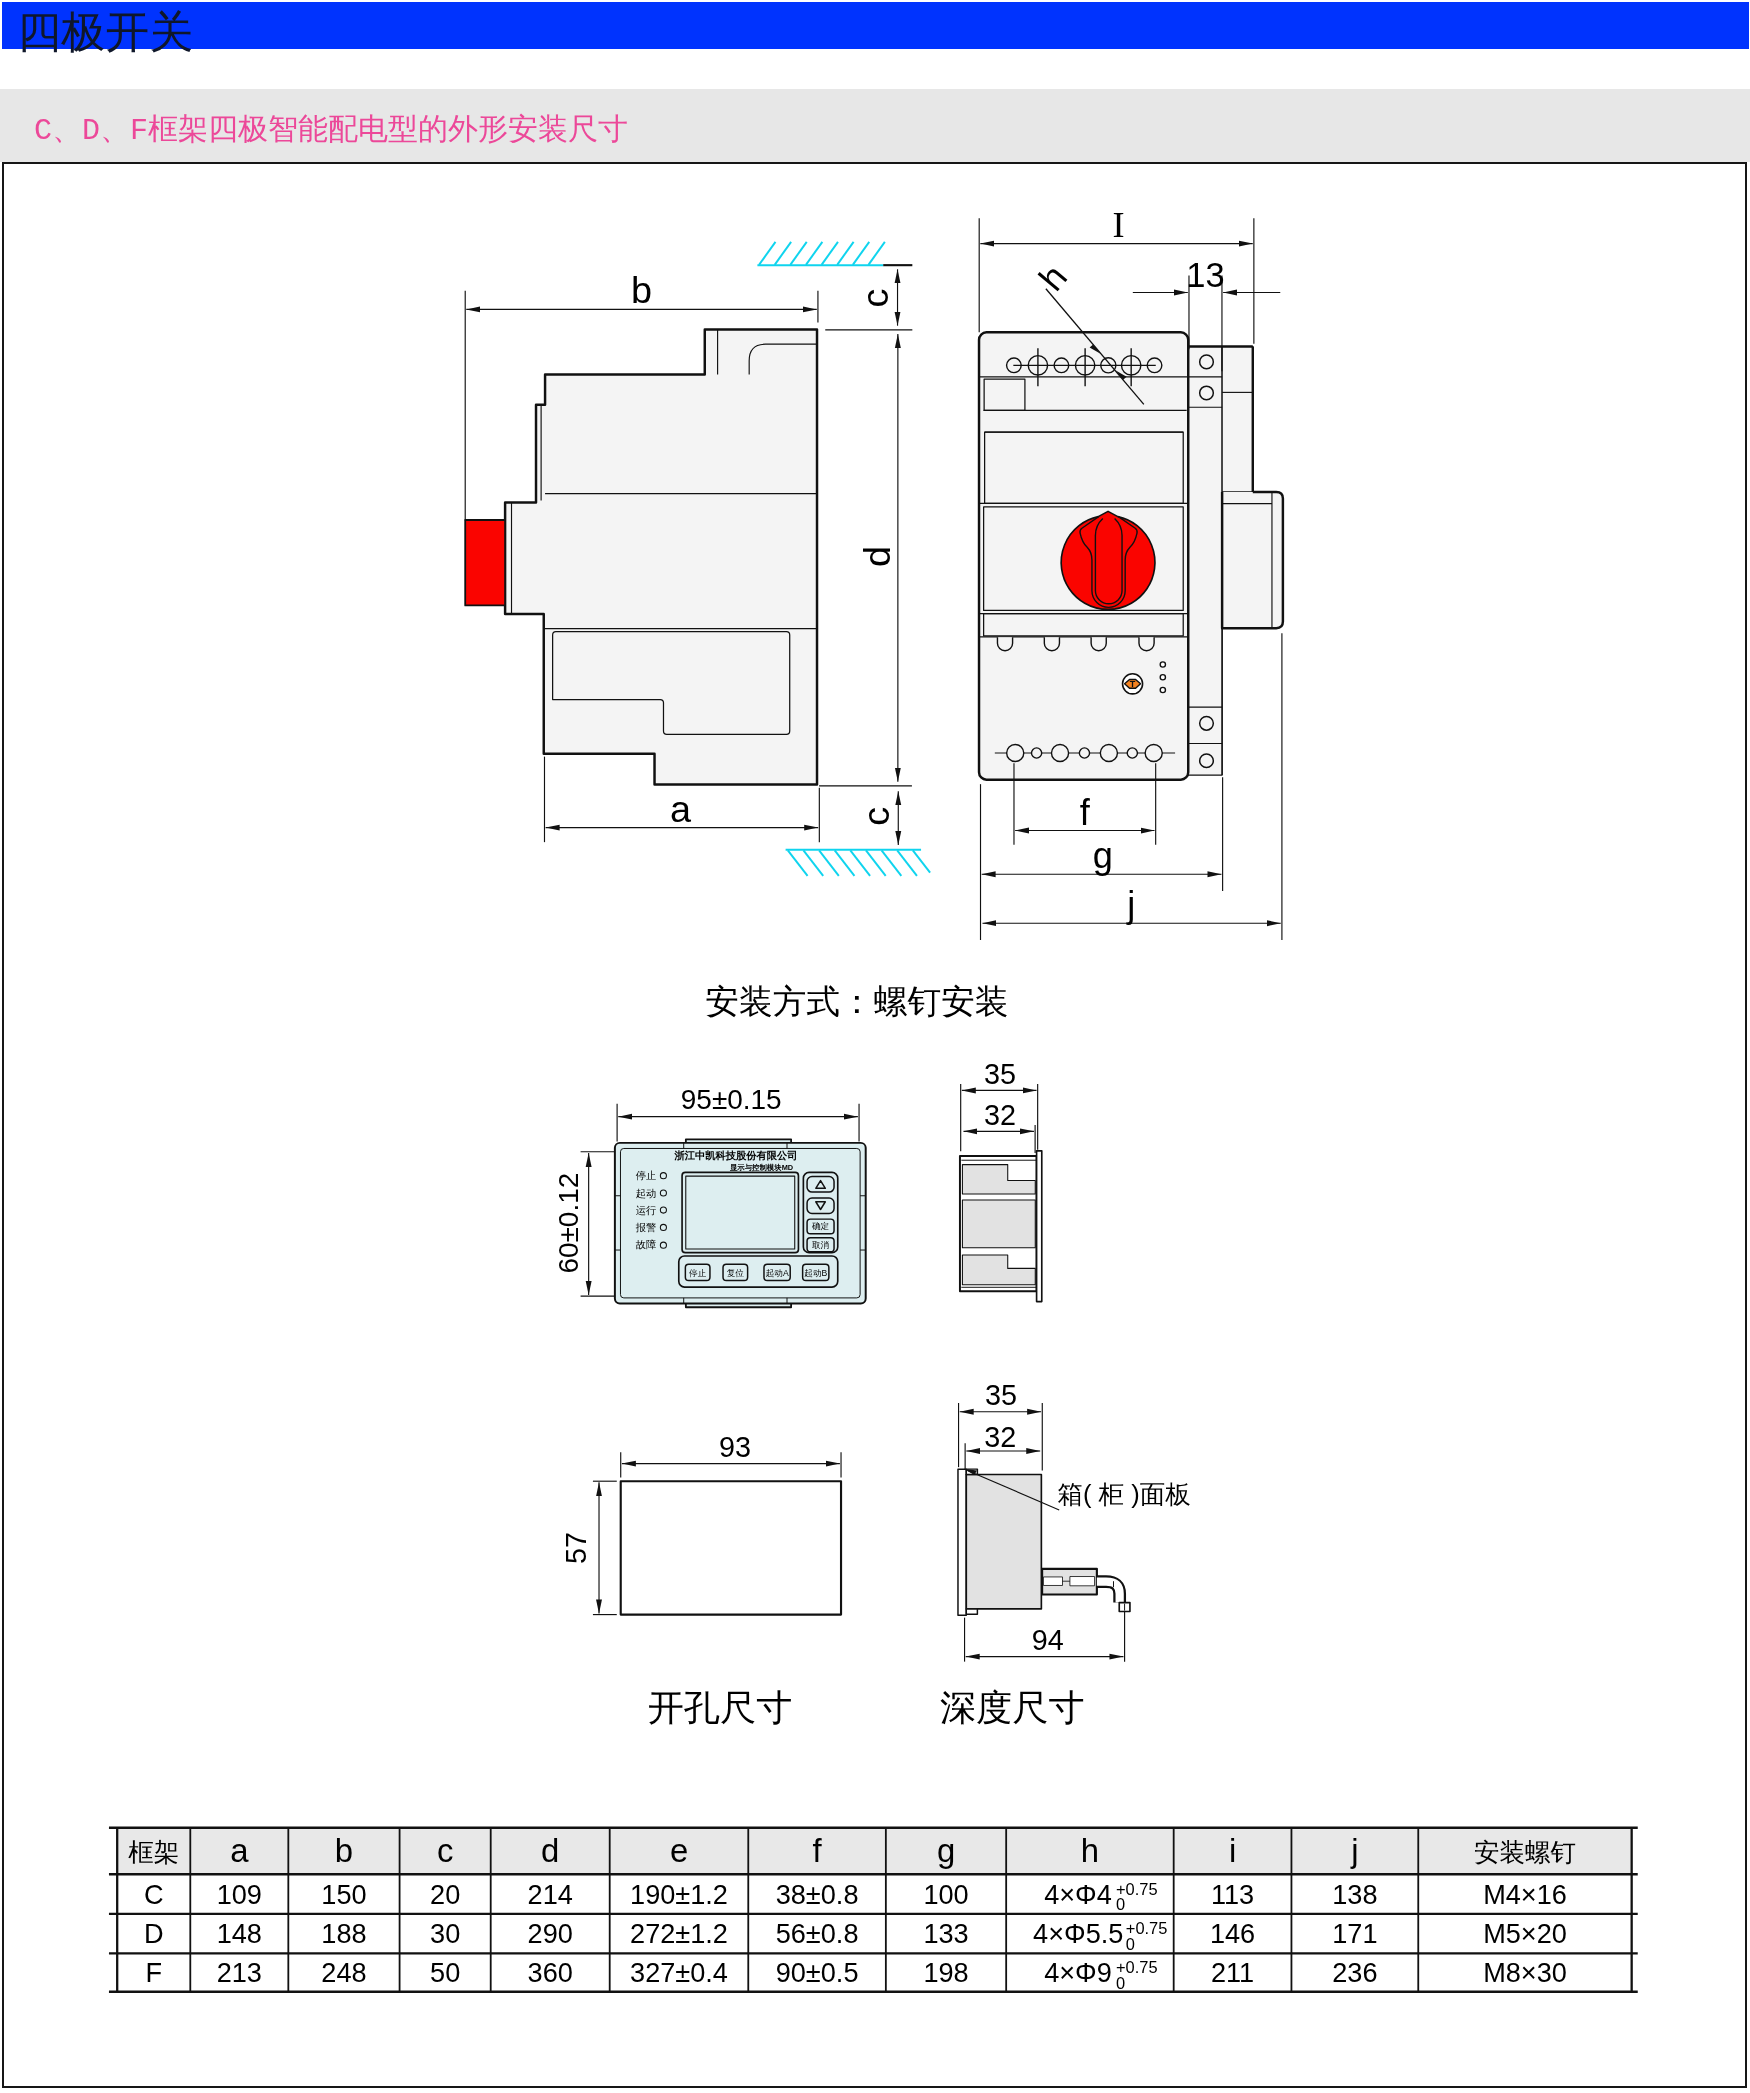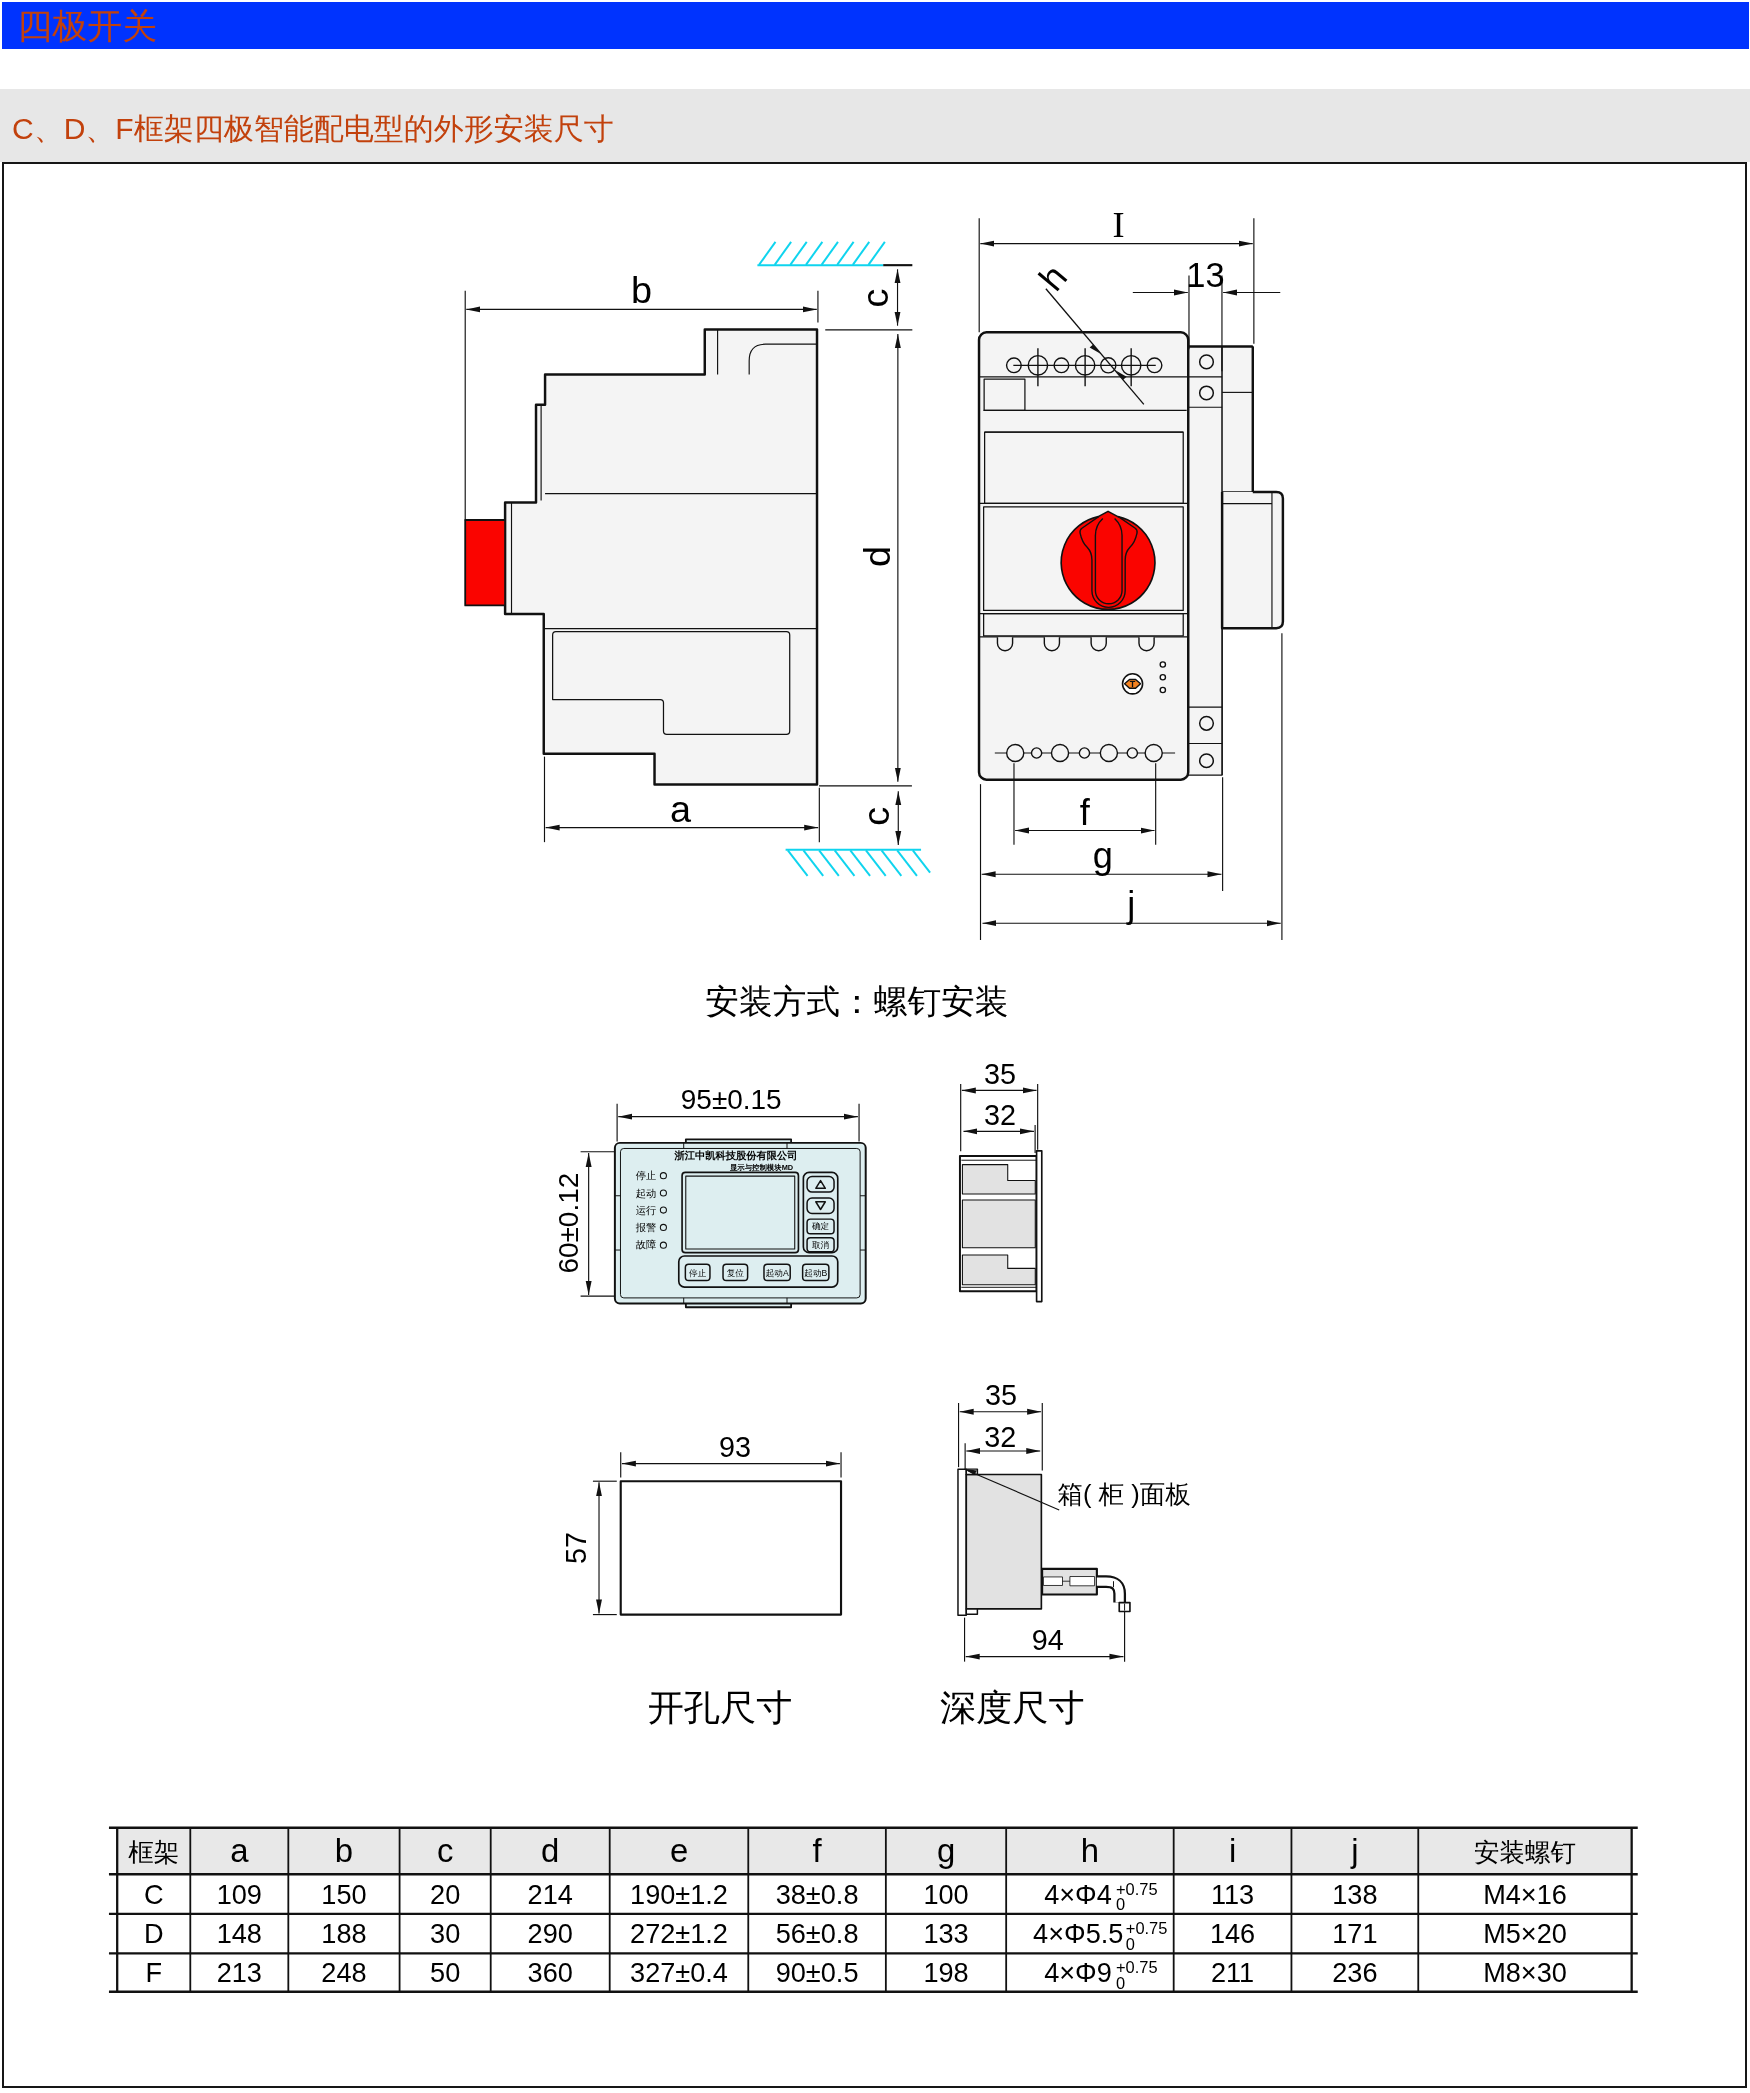--- a/index.html
+++ b/index.html
@@ -1,25 +1,25 @@
 <!DOCTYPE html>
 <html style="font-size:13px"><head><meta charset="utf-8">
 <style>
 html,body{margin:0;padding:0;width:1750px;height:2093px;background:#fff;font-family:"Liberation Sans",sans-serif;}
 .abs{position:absolute;}
 </style></head>
 <body>
 
 <div class="abs" style="left:1.6px;top:1.6px;width:1747px;height:47px;background:#0033fe;"></div>
 
-<div class="abs" style="left:17.3px;top:3.3px;color:#c2410c;font-size:35px;">四极开关</div>
+<div class="abs" style="left:17.3px;top:3.3px;color:#0f172a;font-size:44px;">四极开关</div>
 
 <div class="abs" style="left:0px;top:89px;width:1750px;height:73px;background:#e7e7e7;"></div>
 
-<div class="abs" style="left:12px;top:109px;font-size:30px;color:#c2410c;">C、D、F框架四极智能配电型的外形安装尺寸</div>
+<div class="abs" style="left:34px;top:109px;font-size:30px;color:#ec4899;font-family:Liberation Mono, monospace;">C、D、F框架四极智能配电型的外形安装尺寸</div>
 
 <div class="abs" style="left:1.6px;top:162px;width:1741px;height:1922px;border:2.5px solid #161616;background:#fff;"></div>
 <svg class="abs" style="left:0;top:0" width="1750" height="2093" viewBox="0 0 2128 2545">
 <defs>
 <marker id="ar" viewBox="-17 -5 18 10" refX="0" refY="0" markerWidth="18" markerHeight="10" orient="auto-start-reverse" markerUnits="userSpaceOnUse">
         <path d="M0,0 L-17,3.6 L-17,-3.6 Z" fill="#111"></path>
       </marker>
 </defs>
 <g stroke-linejoin="round" stroke-linecap="butt">
 

